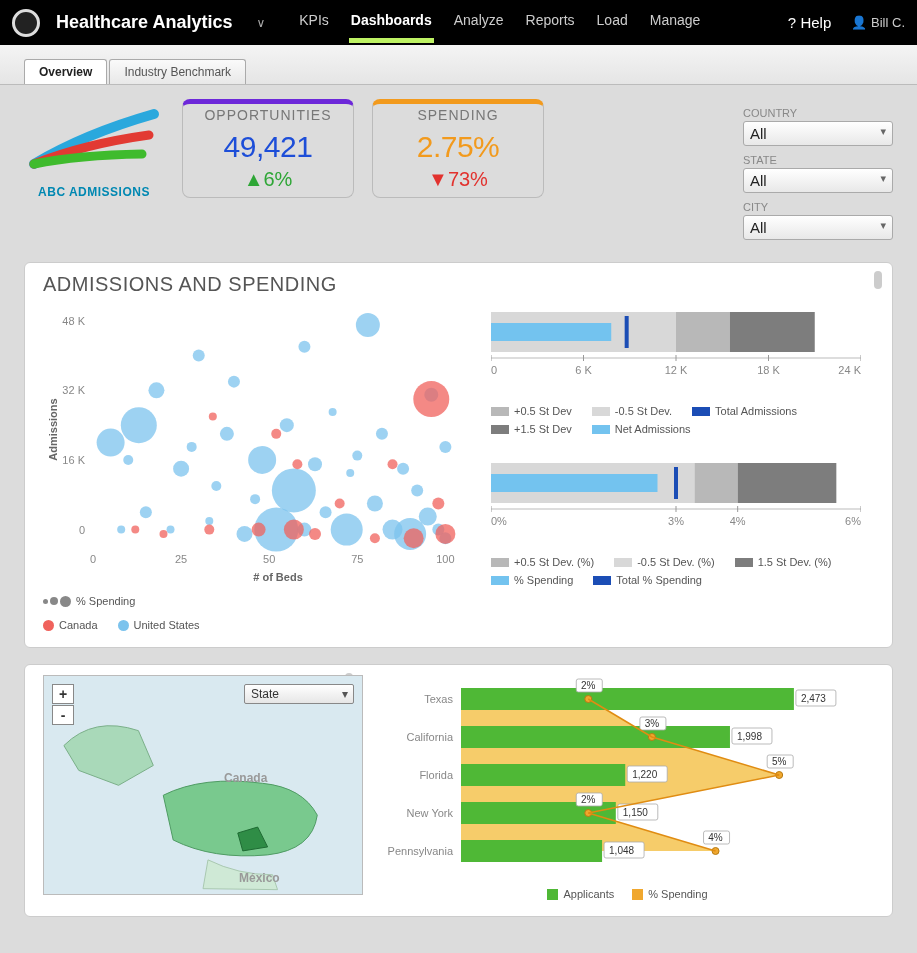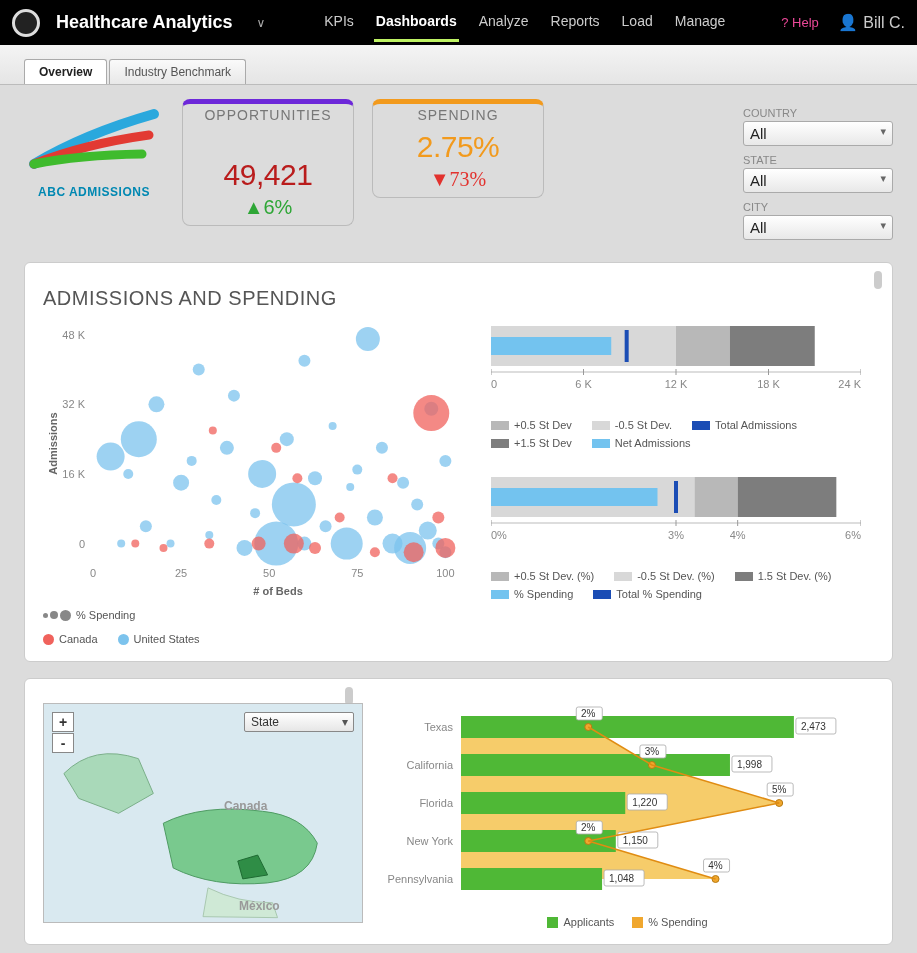--- a/index.html
+++ b/index.html
@@ -20,26 +20,26 @@
   }
   .topbar .logo-mark {
     width: 28px; height: 28px;
     border-radius: 50%;
     background: #222;
     border: 3px solid #ddd;
     margin-right: 16px;
   }
   .app-title { font-size: 18px; font-weight: 600; color: #fff; }
   .app-title-drop { margin-left: 24px; font-size: 12px; color:#aaa; cursor:pointer;}
-  .nav { display: flex; gap: 18px; margin-left: 57px; }
+  .nav { display: flex; gap: 18px; margin-left: 32px; }
   .nav span { font-size: 14px; color: #ccc; padding: 10px 2px; cursor: pointer; }
-  .nav span.active { color: #fff; font-weight: 600; border-bottom: 3px solid #bef264; }
+  .nav span.active { color: #fff; font-weight: 600; border-bottom: 5px solid #bef264; }
   .right-nav { margin-left: auto; display: flex; gap: 20px; align-items: center; }
-  .right-nav .help { color: #ec4899; font-size: 13px; }
-  .right-nav .user { color: #ccc; font-size: 16px; }
+  .right-nav .help { color: #ffffff; font-size: 15px; }
+  .right-nav .user { color: #ccc; font-size: 13px; }
 
   
   .subbar {
     background: linear-gradient(#f4f4f4,#e5e5e5);
     border-bottom: 1px solid #bbb;
     padding: 14px 14px 0 24px;
     height: 40px;
     display:flex; align-items:flex-end;
   }
   .tab {
@@ -69,27 +69,27 @@
   }
   .kpi-title {
     font-size: 14px;
     padding: 3px 0;
     color: #777;
     letter-spacing: 1px;
   }
   .kpi-hospitals { border-top: 5px solid #4a9fe0; }
   .kpi-hospitals .kpi-val { color:#4a9fe0; }
   .kpi-opps { border-top: 5px solid #6d28d9; }
-  .kpi-opps .kpi-val { color:#b91c1c;margin-top:28px; }
+  .kpi-opps .kpi-val { color:#1d4ed8; }
   .kpi-spend { border-top: 5px solid #f29a1d; }
   .kpi-spend .kpi-val { color:#f29a1d; }
   .kpi-val { font-size: 30px; font-weight: 400; padding: 4px 0; letter-spacing:-0.5px;}
   .kpi-delta { font-size: 20px; padding: 0 0 6px; }
   .kpi-delta.up { color:#2ea636; }
-  .kpi-delta.down { color:#e2322e;font-family:Liberation Serif, serif; }
+  .kpi-delta.down { color:#e2322e; }
 
   .filters { width: 150px; margin-left: auto; font-size:11px; color:#888;}
   .filters .flabel { text-transform:uppercase; margin-bottom:2px;margin-top:8px; }
   .filters .sel {
     border:1px solid #aaa;
     background:linear-gradient(#fff,#e8e8e8);
     border-radius:3px;
     padding:3px 18px 3px 6px;
     font-size:15px; color:#222;
     position:relative; cursor:pointer;
@@ -97,21 +97,21 @@
   }
   .filters .sel:after{
     content:"▾"; position:absolute; right:6px; top:3px; color:#666; font-size:11px;
   }
 
   
   .panel {
     border: 1px solid #ccc;
     border-radius: 6px;
     background: #fff;
-    padding: 24px 18px 16px;
+    padding: 10px 18px 16px;
     margin-top: 16px;
     position: relative;
   }
   .panel-title { font-size: 20px; font-weight: 300; color:#555; letter-spacing:0.5px; margin-bottom:6px; }
   .splitter { position:absolute; top:8px; right:10px; width:8px; height:18px; background:#ccc; border-radius:4px; }
 
   
   .adm-wrap { display:flex; gap:18px; }
   .adm-left { flex: 0 0 430px; }
   .adm-right { flex: 1; }

